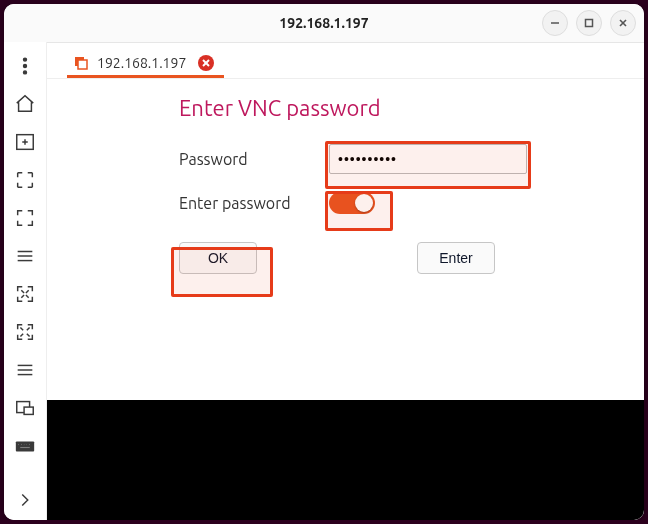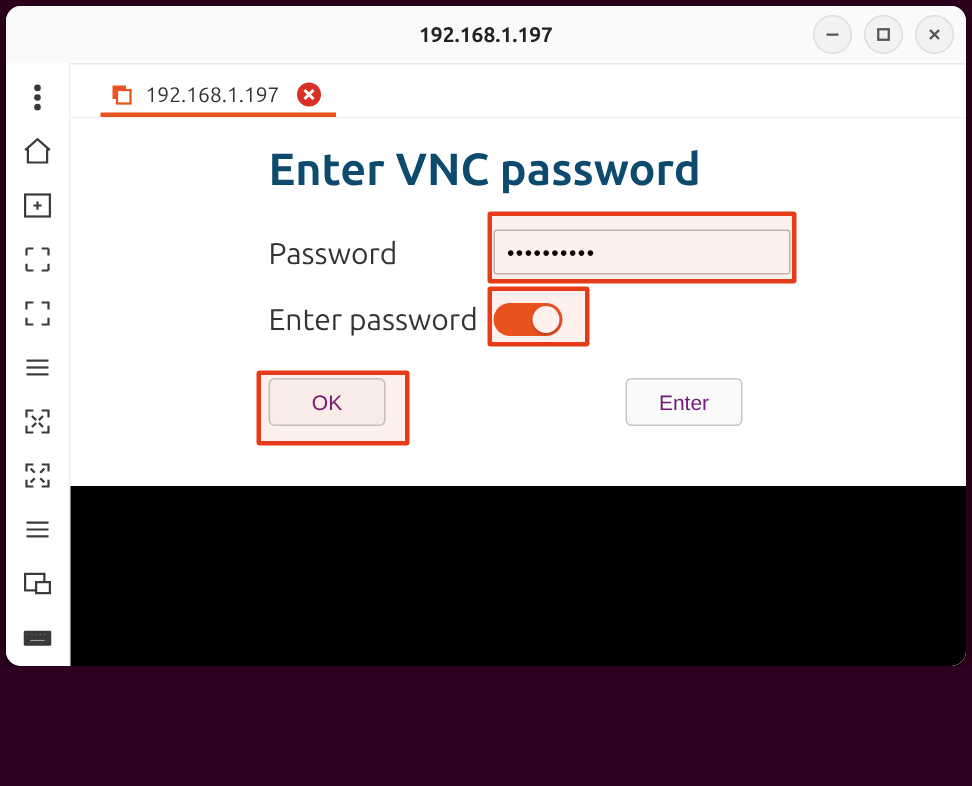--- a/index.html
+++ b/index.html
@@ -1,16 +1,16 @@
 <!DOCTYPE html>
 <html><head>
 <meta charset="utf-8">
 <style>
   html,body{margin:0;padding:0;font-family:Ubuntu,"Segoe UI",Arial,sans-serif;background:#2c001e}
-  .window{position:relative;width:640px;height:440px;margin:4px auto 0 auto;background:#fff;border-radius:10px;box-shadow:0 2px 8px rgba(0,0,0,0.4);overflow:hidden}
+  .window{position:relative;width:640px;height:516px;margin:4px auto 0 auto;background:#fff;border-radius:10px;box-shadow:0 2px 8px rgba(0,0,0,0.4);overflow:hidden}
   
   .titlebar{height:38px;background:#fafafa;border-bottom:1px solid #e6e6e6;display:flex;align-items:center;justify-content:center;position:relative}
   .titlebar .title{font-weight:600;font-size:14px;color:#222}
   .winbtns{position:absolute;right:8px;top:6px;display:flex;gap:8px}
   .winbtn{width:24px;height:24px;border-radius:50%;background:#f2f2f2;border:1px solid #ddd;display:flex;align-items:center;justify-content:center;font-size:12px;color:#555;cursor:pointer}
   .winbtn svg{width:10px;height:10px}
   
   .body{position:absolute;top:38px;bottom:0;left:0;right:0;display:flex}
   
   .sidebar{width:42px;background:#fff;border-right:1px solid #eee;display:flex;flex-direction:column;align-items:center;padding-top:12px;gap:14px}
@@ -22,28 +22,28 @@
   .main{flex:1;display:flex;flex-direction:column;position:relative}
   .tabstrip{height:36px;border-bottom:1px solid #eee;display:flex;align-items:flex-end;padding-left:20px}
   .tab{display:flex;align-items:center;gap:8px;padding:6px 10px 4px 6px;border-bottom:3px solid #e95420;font-size:14px;color:#333}
   .tab .copyicon{width:16px;height:16px}
   .tab .copyicon svg{width:16px;height:16px}
   .tabclose{width:16px;height:16px;border-radius:50%;background:#d93025;display:flex;align-items:center;justify-content:center;margin-left:4px;cursor:pointer}
   .tabclose svg{width:8px;height:8px;stroke:#fff;stroke-width:2}
   
   .content{flex:1;position:relative;background:#fff}
   .dialog{position:absolute;left:132px;top:16px;width:390px}
-  .dialog h1{font-size:30px;font-weight:700;color:#0c4a6e;margin:0 0 24px 0}
+  .dialog h1{font-size:22px;font-weight:400;color:#be185d;margin:0 0 24px 0}
   .row{display:flex;align-items:center;margin-bottom:18px}
-  .row label{width:150px;font-size:20px;color:#333}
+  .row label{width:150px;font-size:16px;color:#333}
   .pwdinput{width:180px;height:28px;border:1px solid #bbb;border-radius:2px;padding:0 8px;font-size:14px;letter-spacing:1px}
   .toggle{position:relative;width:46px;height:22px;background:#e95420;border-radius:11px;cursor:pointer}
   .toggle .knob{position:absolute;right:2px;top:2px;width:18px;height:18px;background:#fff;border-radius:50%;box-shadow:0 1px 2px rgba(0,0,0,.3)}
   .btnrow{display:flex;gap:160px;margin-top:28px}
-  .btn{min-width:78px;height:32px;border:1px solid #c6c6c6;background:#fafafa;border-radius:4px;font-size:14px;color:#701a75;cursor:pointer}
+  .btn{min-width:78px;height:32px;border:1px solid #c6c6c6;background:#fafafa;border-radius:4px;font-size:14px;color:#0f172a;cursor:pointer}
   
   .hl{position:absolute;border:3px solid #e63b19;border-radius:2px;pointer-events:none;background:rgba(230,59,25,0.08)}
   
   .blackpanel{position:absolute;left:0;right:0;bottom:0;height:120px;background:#000}
 </style>
 </head>
 <body>
 
 <div class="window">
 

